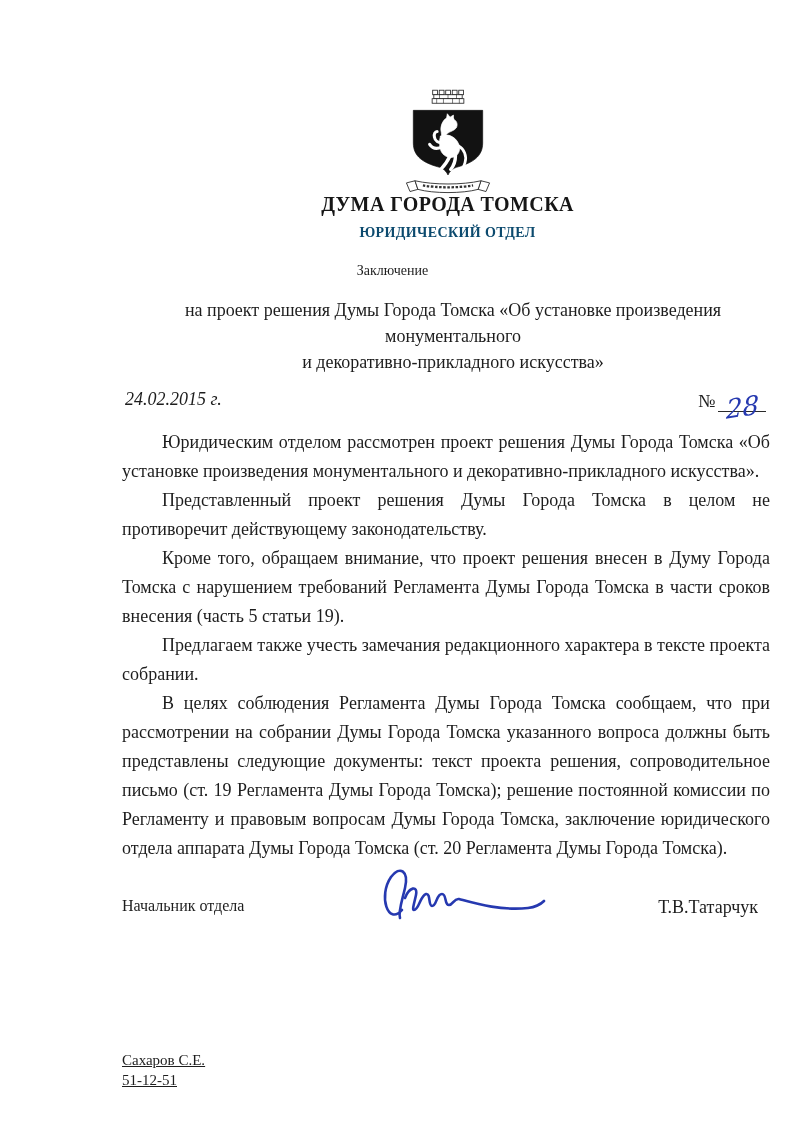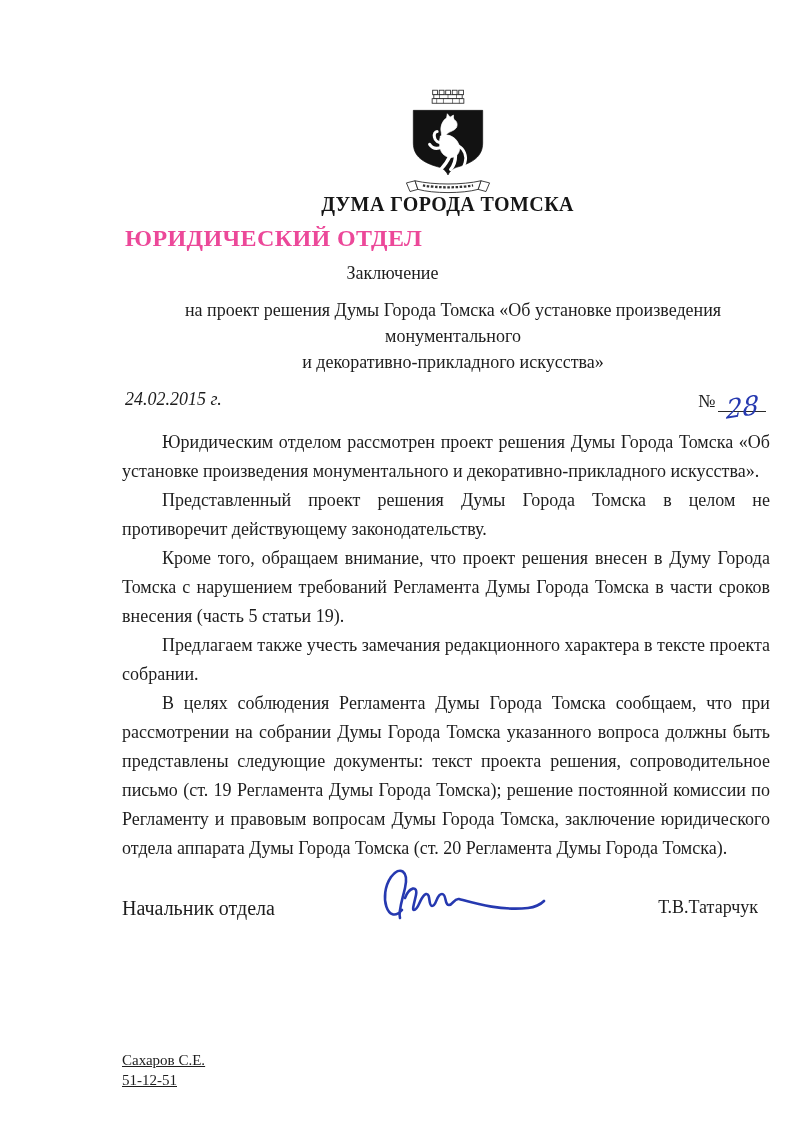--- a/index.html
+++ b/index.html
@@ -24,26 +24,26 @@
   .emblem .shield { width: 76px; height: 68px; display: inline-block; margin-top: 1px; }
   .emblem .ribbon { width: 86px; height: 17px; display: inline-block; margin-top: 1px; }
 
   .org-title {
     position: absolute; left: 125px; top: 193px; width: 645px;
     text-align: center; font-size: 20px; font-weight: bold; letter-spacing: 0.4px;
     color: #161616;
   }
   .dept-title {
     position: absolute; left: 125px; top: 225px; width: 645px;
-    text-align: left; font-size: 24px; font-weight: bold; letter-spacing: 0.4px;
-    color: #ec4899;
+    text-align: center; font-size: 14px; font-weight: bold; letter-spacing: 0.4px;
+    color: #0c4a6e;
   }
   .doc-type {
     position: absolute; left: 70px; top: 263px; width: 645px;
-    text-align: center; font-size: 18px;
+    text-align: center; font-size: 14px;
   }
   .subject {
     position: absolute; left: 128px; top: 297px; width: 650px;
     text-align: center; font-size: 18px; line-height: 26px;
   }
   .date-line {
     position: absolute; left: 125px; top: 389px; font-size: 18px; font-style: italic;
   }
   .num-group {
     position: absolute; left: 698px; top: 389px; font-size: 18px; white-space: nowrap;
@@ -61,21 +61,21 @@
     transform: rotate(-9deg) skewX(-10deg);
     position: relative; top: 3px;
     font-family: "DejaVu Serif", serif;
   }
   .body-text {
     position: absolute; left: 122px; top: 428px; width: 648px;
     font-size: 18px; line-height: 29px; text-align: justify;
   }
   .body-text p { margin: 0; text-indent: 40px; }
   .sig-role {
-    position: absolute; left: 122px; top: 897px; font-size: 20px;
+    position: absolute; left: 122px; top: 897px; font-size: 16px;
   }
   .sig-name {
     position: absolute; right: 49px; top: 897px; font-size: 18px;
   }
   .scrawl {
     position: absolute; left: 362px; top: 858px; width: 195px; height: 80px;
   }
   .footer-block {
     position: absolute; left: 122px; top: 1050px;
     font-size: 15px; line-height: 20px; text-decoration: underline;

